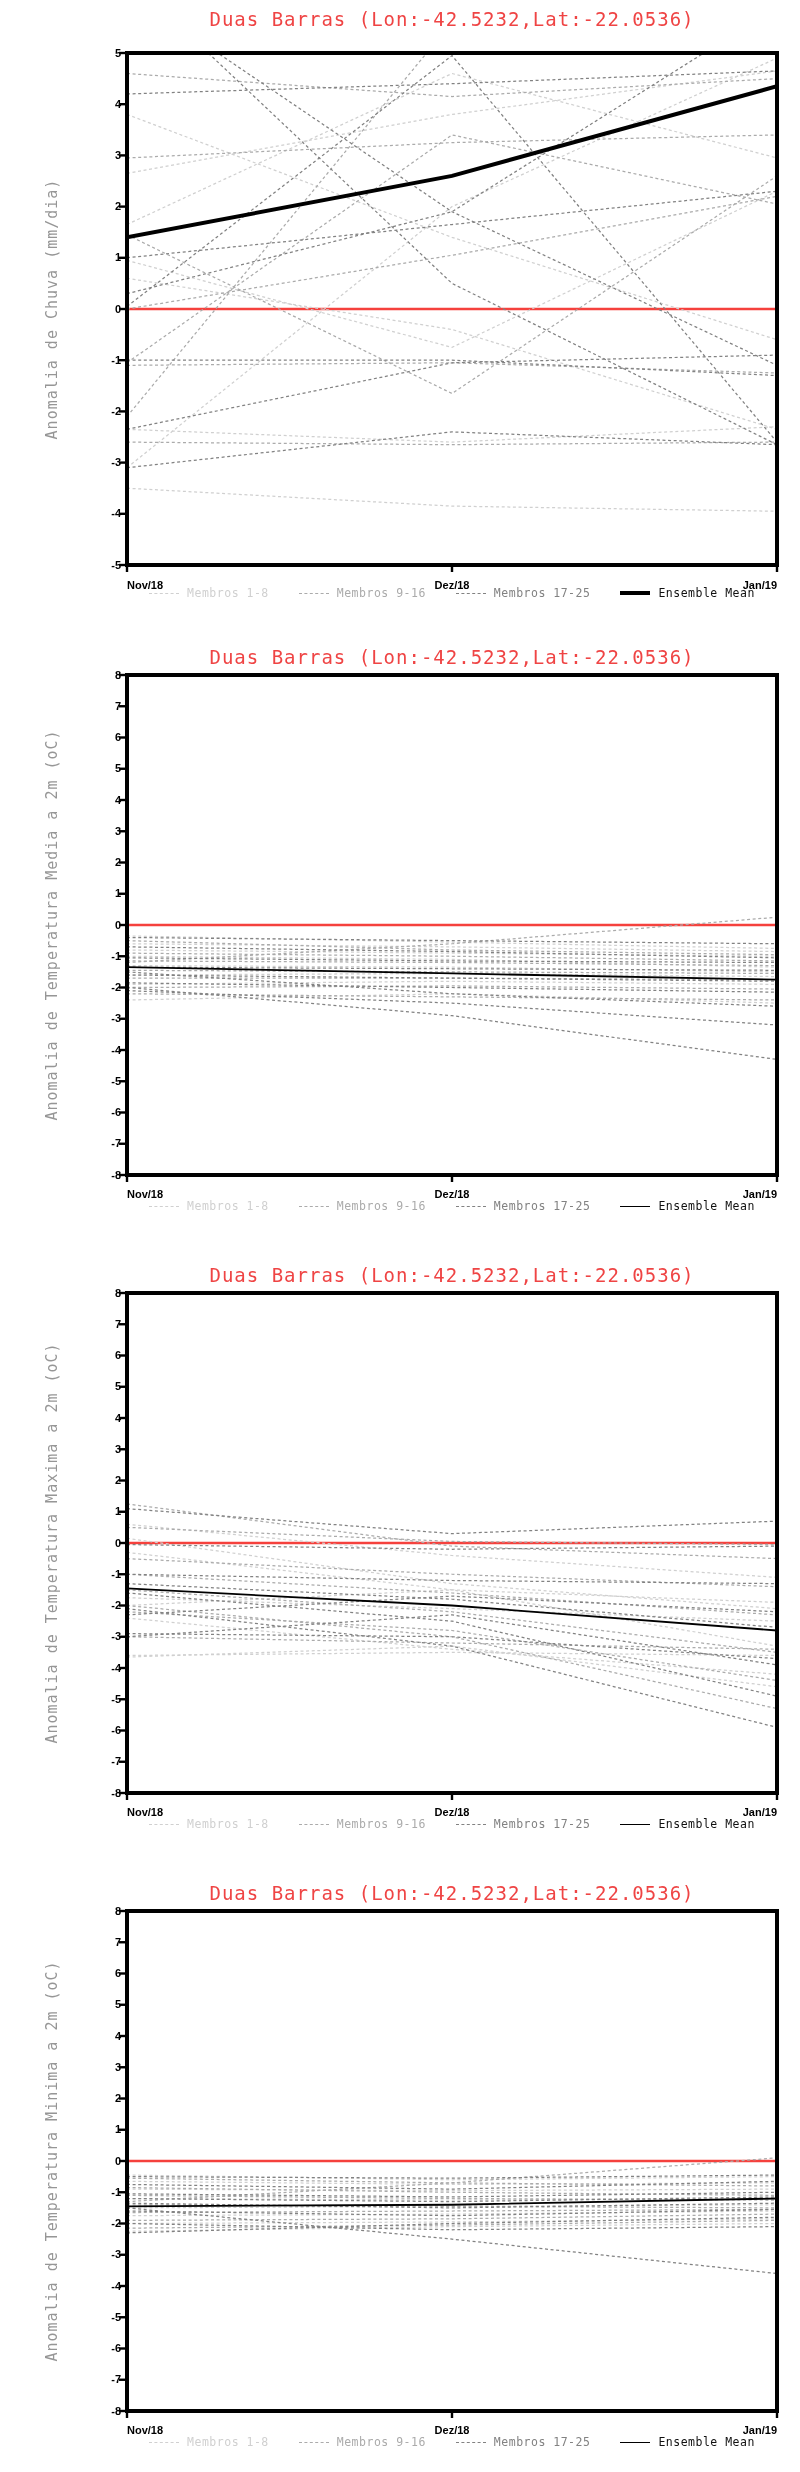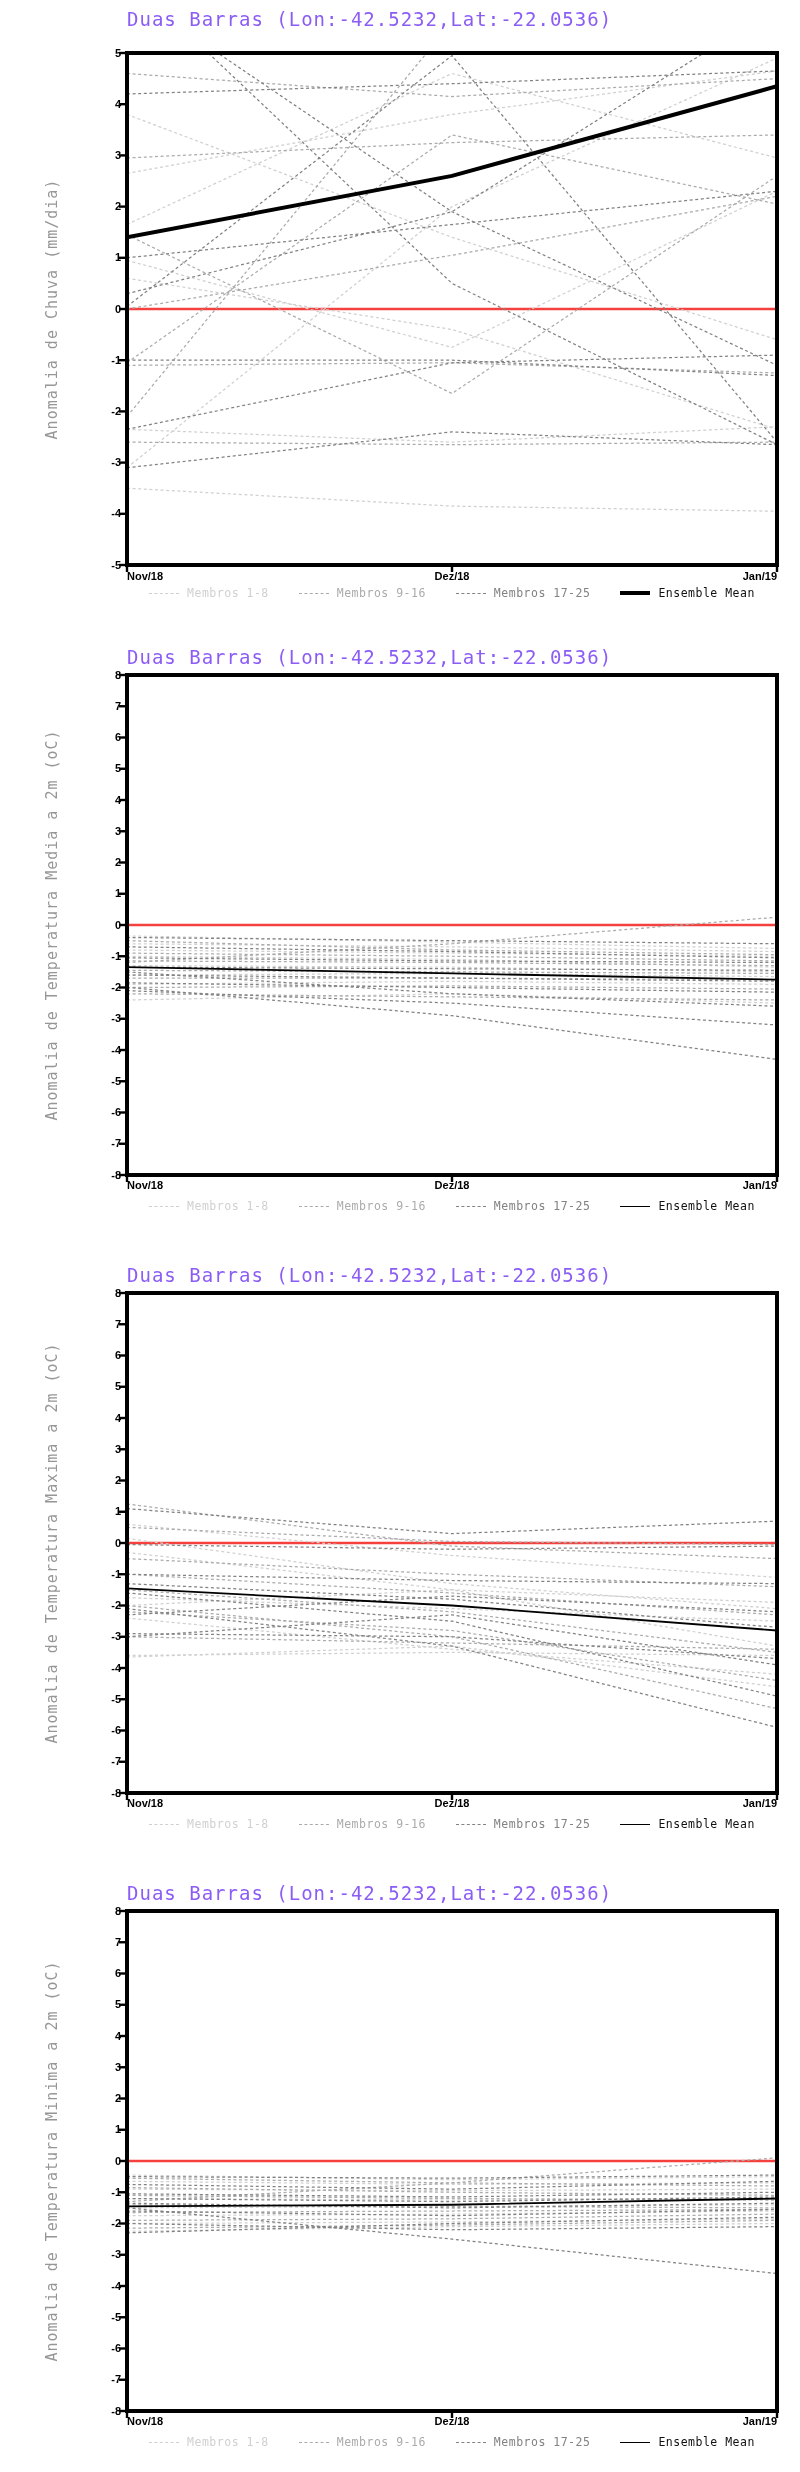--- a/index.html
+++ b/index.html
@@ -1,35 +1,35 @@
 <!DOCTYPE html>
 <html><head>
 <meta charset="utf-8">
 <style>
   html,body{margin:0;padding:0;background:#ffffff;}
   body{width:800px;height:2472px;position:relative;font-family:"Liberation Sans",sans-serif;}
   .chart-block{position:absolute;left:0;width:800px;height:618px;background:#ffffff;}
   .chart-block svg{position:absolute;left:0;top:0;}
   .chart-title{
-    position:absolute;text-align:left;
+    position:absolute;text-align:center;
     font-family:"DejaVu Sans Mono",monospace;
-    font-size:19px;color:#8b5cf6;letter-spacing:1px;white-space:nowrap;
+    font-size:19px;color:#ef4444;letter-spacing:1px;white-space:nowrap;
   }
   .y-label{
     position:absolute;white-space:nowrap;
     font-family:"DejaVu Sans Mono",monospace;
     font-size:15px;color:#969696;letter-spacing:1px;
     transform:translate(-50%,-50%) rotate(-90deg);
   }
   .ytick-label{
     position:absolute;left:0;width:121px;text-align:right;
     font-size:11px;font-weight:bold;color:#000;line-height:13px;
   }
   .xtick-label{
-    position:absolute;font-size:11px;font-weight:bold;color:#000;white-space:nowrap;
+    position:absolute;font-size:11px;font-weight:bold;color:#000;white-space:nowrap;margin-top:9px;
   }
   .legend-row{
     position:absolute;left:127px;width:650px;
     display:flex;justify-content:center;align-items:center;gap:30px;
   }
   .legend-item{display:flex;align-items:center;gap:8px;}
   .legend-swatch{display:inline-block;width:30px;height:0;}
   .legend-label{
     font-family:"DejaVu Sans Mono",monospace;
     font-size:11.5px;letter-spacing:0.5px;white-space:nowrap;

